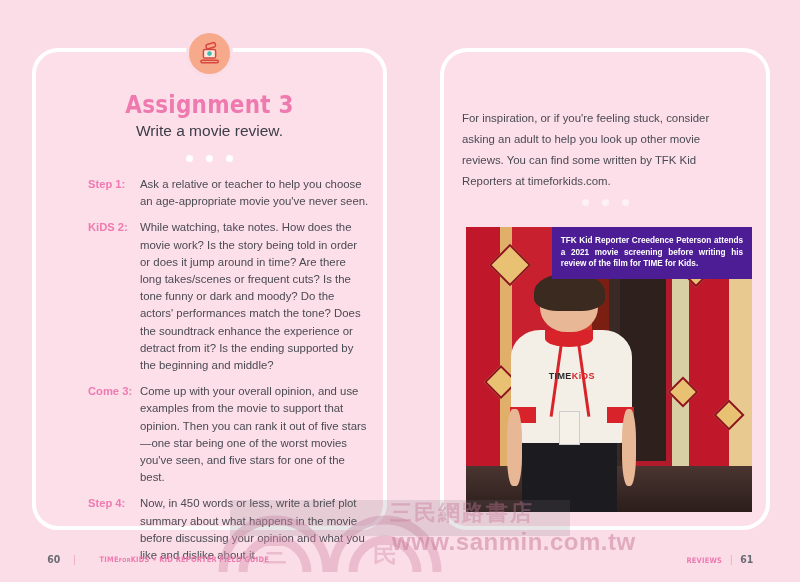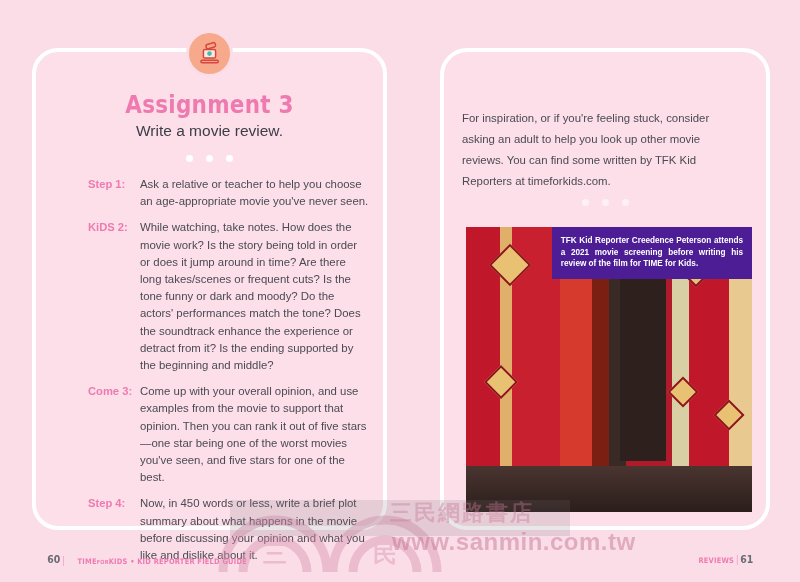--- a/index.html
+++ b/index.html
@@ -278,30 +278,31 @@
     box-sizing: border-box;
     text-align: justify;
   }
 
   
   .footer-left {
     position: absolute;
     left: 46px;
     bottom: 16px;
     display: flex;
-    align-items: flex-end;
-    gap: 1px;
+    align-items: center;
+    gap: 12px;
     white-space: nowrap;
   }
   .footer-right {
     position: absolute;
     right: 46px;
     bottom: 16px;
     display: flex;
     align-items: baseline;
+    gap: 6px;
     white-space: nowrap;
   }
   .pg-num {
     font-family: "DejaVu Sans", sans-serif;
     font-weight: 700;
     font-size: 11px;
     color: #6b6b73;
     transform: scaleX(0.85);
   }
   .pg-rule { color: #f0a8c4; font-size: 10px; }
@@ -421,20 +422,37 @@
       <div class="photo-scene">
         <div class="bg-wall"></div>
         <div class="diamond" style="left:10%;top:8%;width:26px;height:26px;"></div>
         <div class="diamond" style="left:8%;top:50%;width:20px;height:20px;"></div>
         <div class="diamond" style="left:76%;top:10%;width:22px;height:22px;"></div>
         <div class="diamond" style="left:72%;top:54%;width:18px;height:18px;"></div>
         <div class="diamond" style="left:88%;top:62%;width:18px;height:18px;"></div>
         <div class="door-dark"></div>
         <div class="floor"></div>
 
+        <div class="person">
+          <div class="pants"></div>
+          <div class="shirt"></div>
+          <div class="sleeve-l"></div>
+          <div class="sleeve-r"></div>
+          <div class="arm-l"></div>
+          <div class="arm-r"></div>
+          <div class="collar"></div>
+          <div class="lanyard-l"></div>
+          <div class="lanyard-r"></div>
+          <div class="badge-card"></div>
+          <div class="shirt-logo">
+            <span>TIME</span><em>KiDS</em>
+          </div>
+          <div class="head"></div>
+          <div class="hair"></div>
+        </div>
       </div>
 
       <div class="photo-caption">TFK Kid Reporter Creedence Peterson attends a 2021 movie screening before writing his review of the film for TIME for Kids.</div>
     </div>
   </div>
 
   <div class="footer-left">
     <span class="pg-num">60</span>
     <span class="pg-rule">|</span>
     <span class="pg-text"><span>TIME</span><span class="small">FOR</span><span>KIDS</span>&nbsp;<span>•</span>&nbsp;<span>KID REPORTER FIELD GUIDE</span></span>

